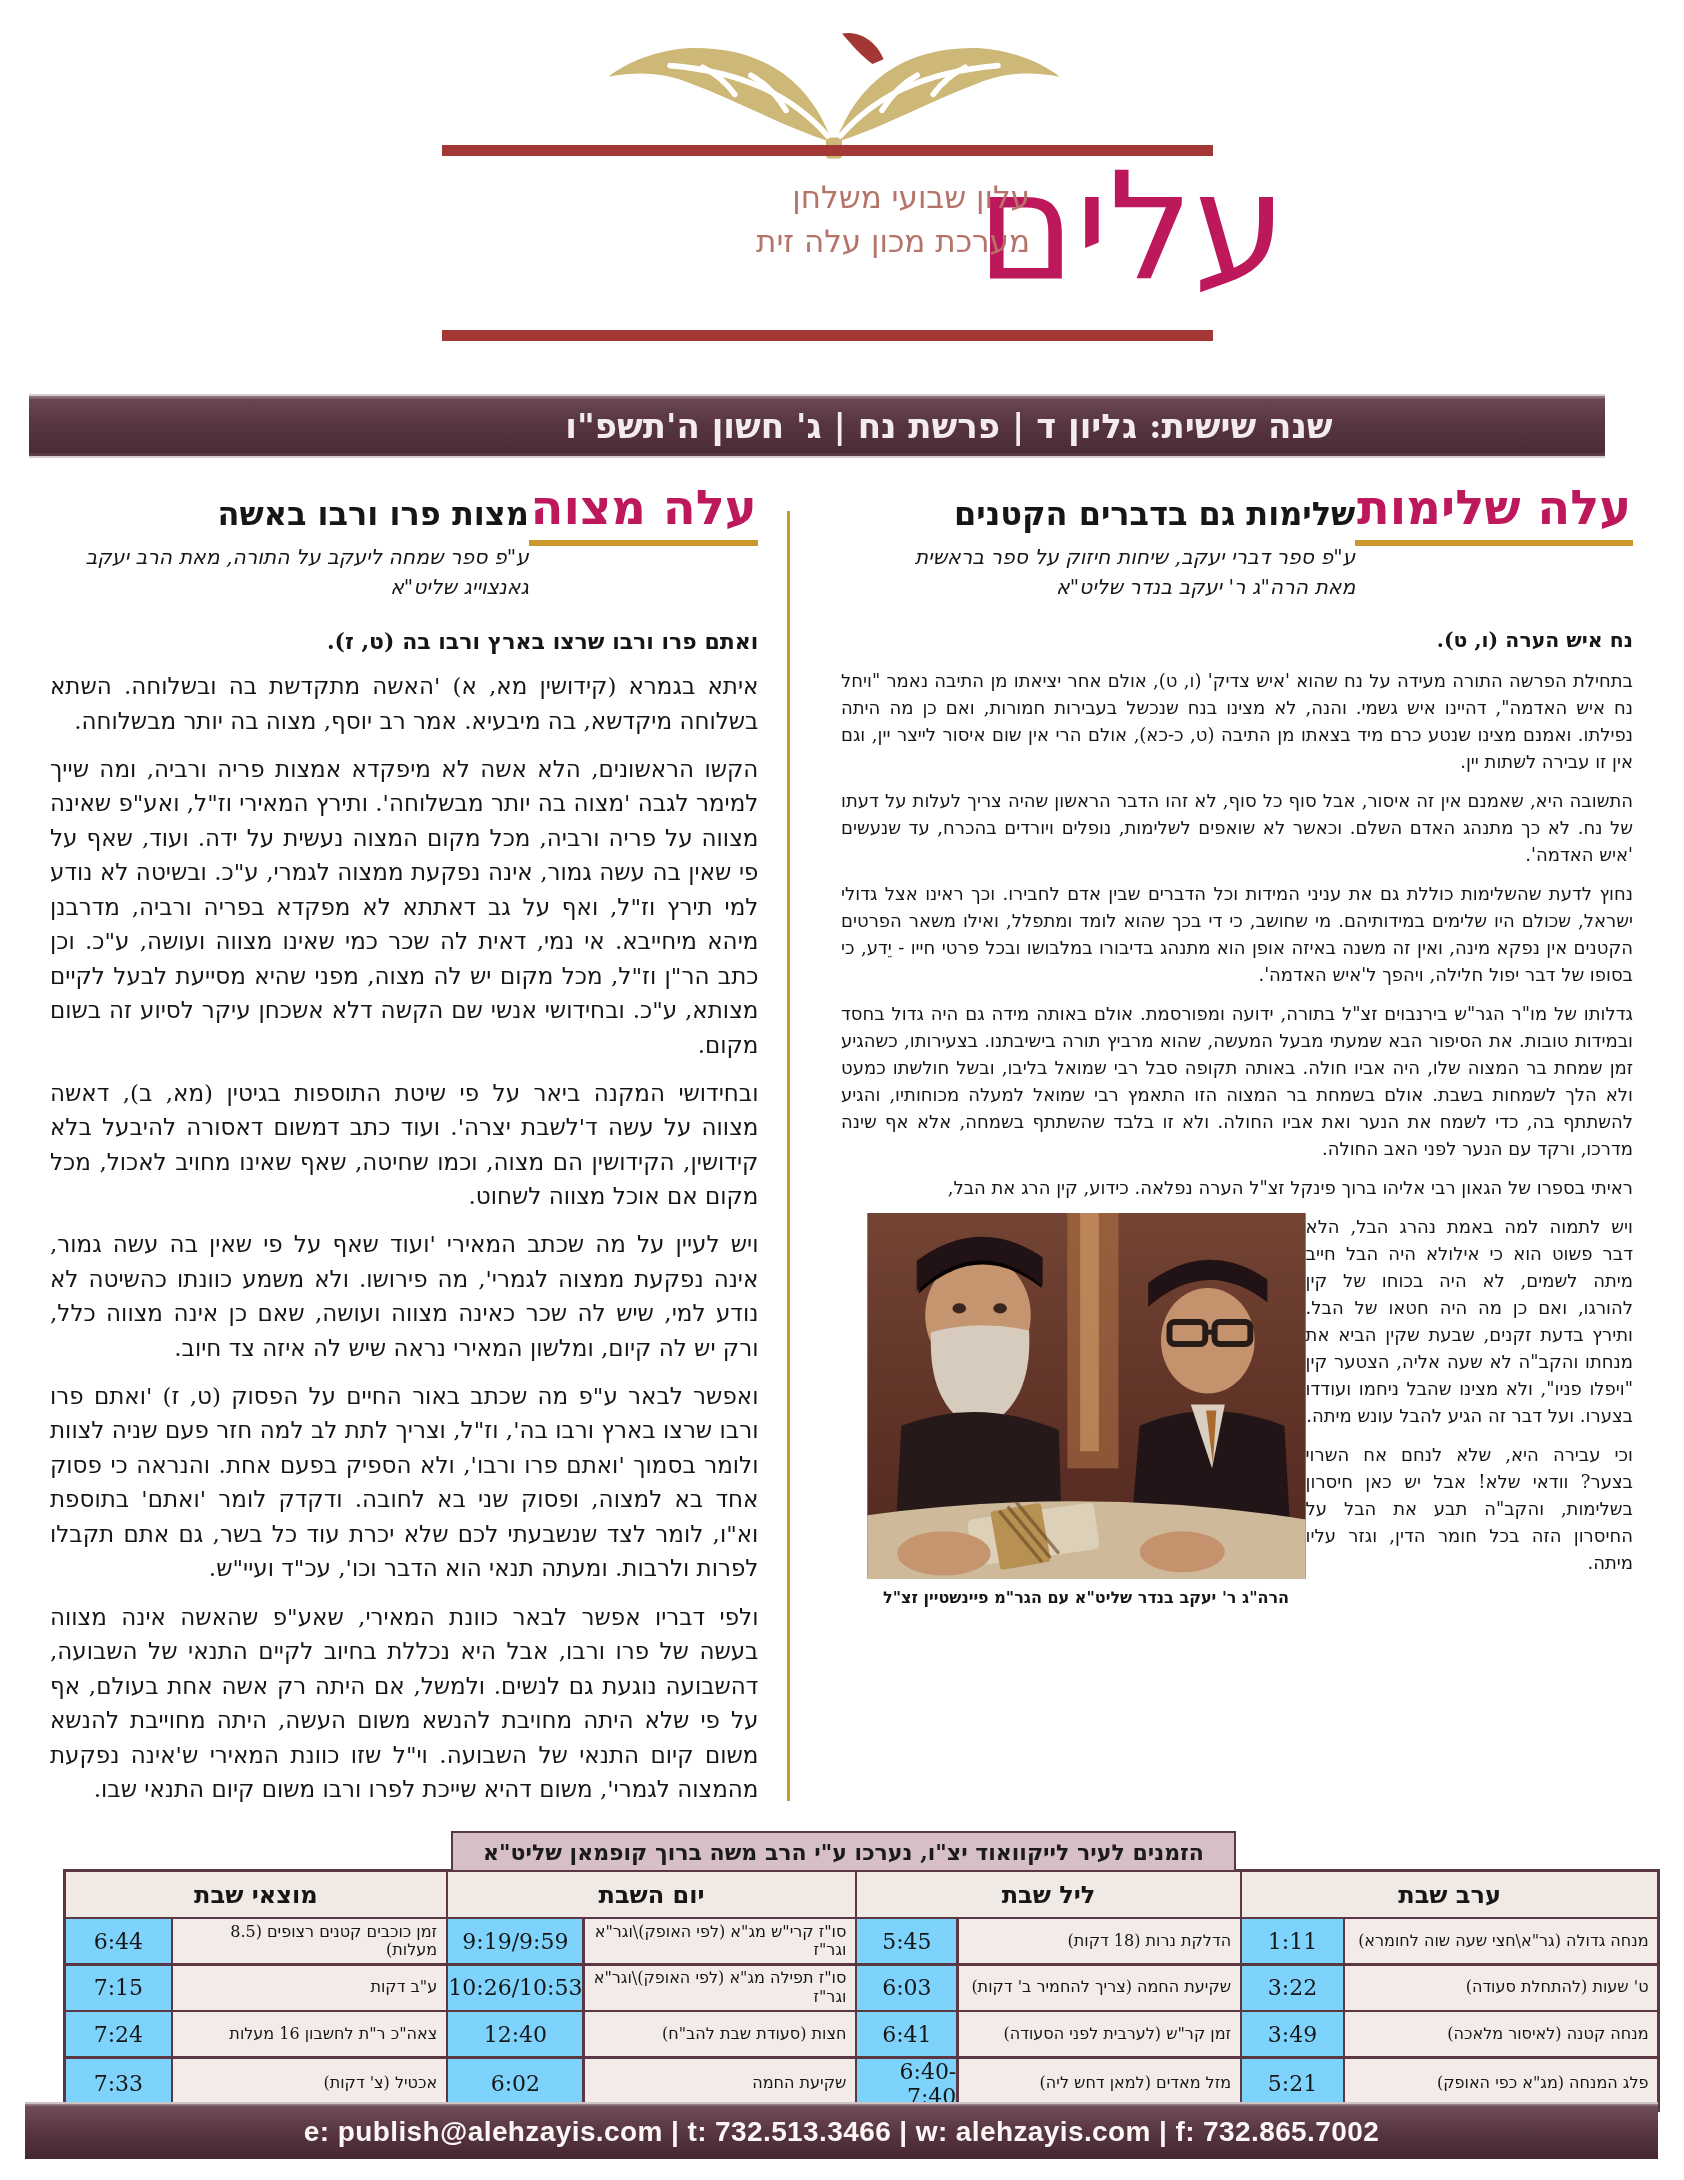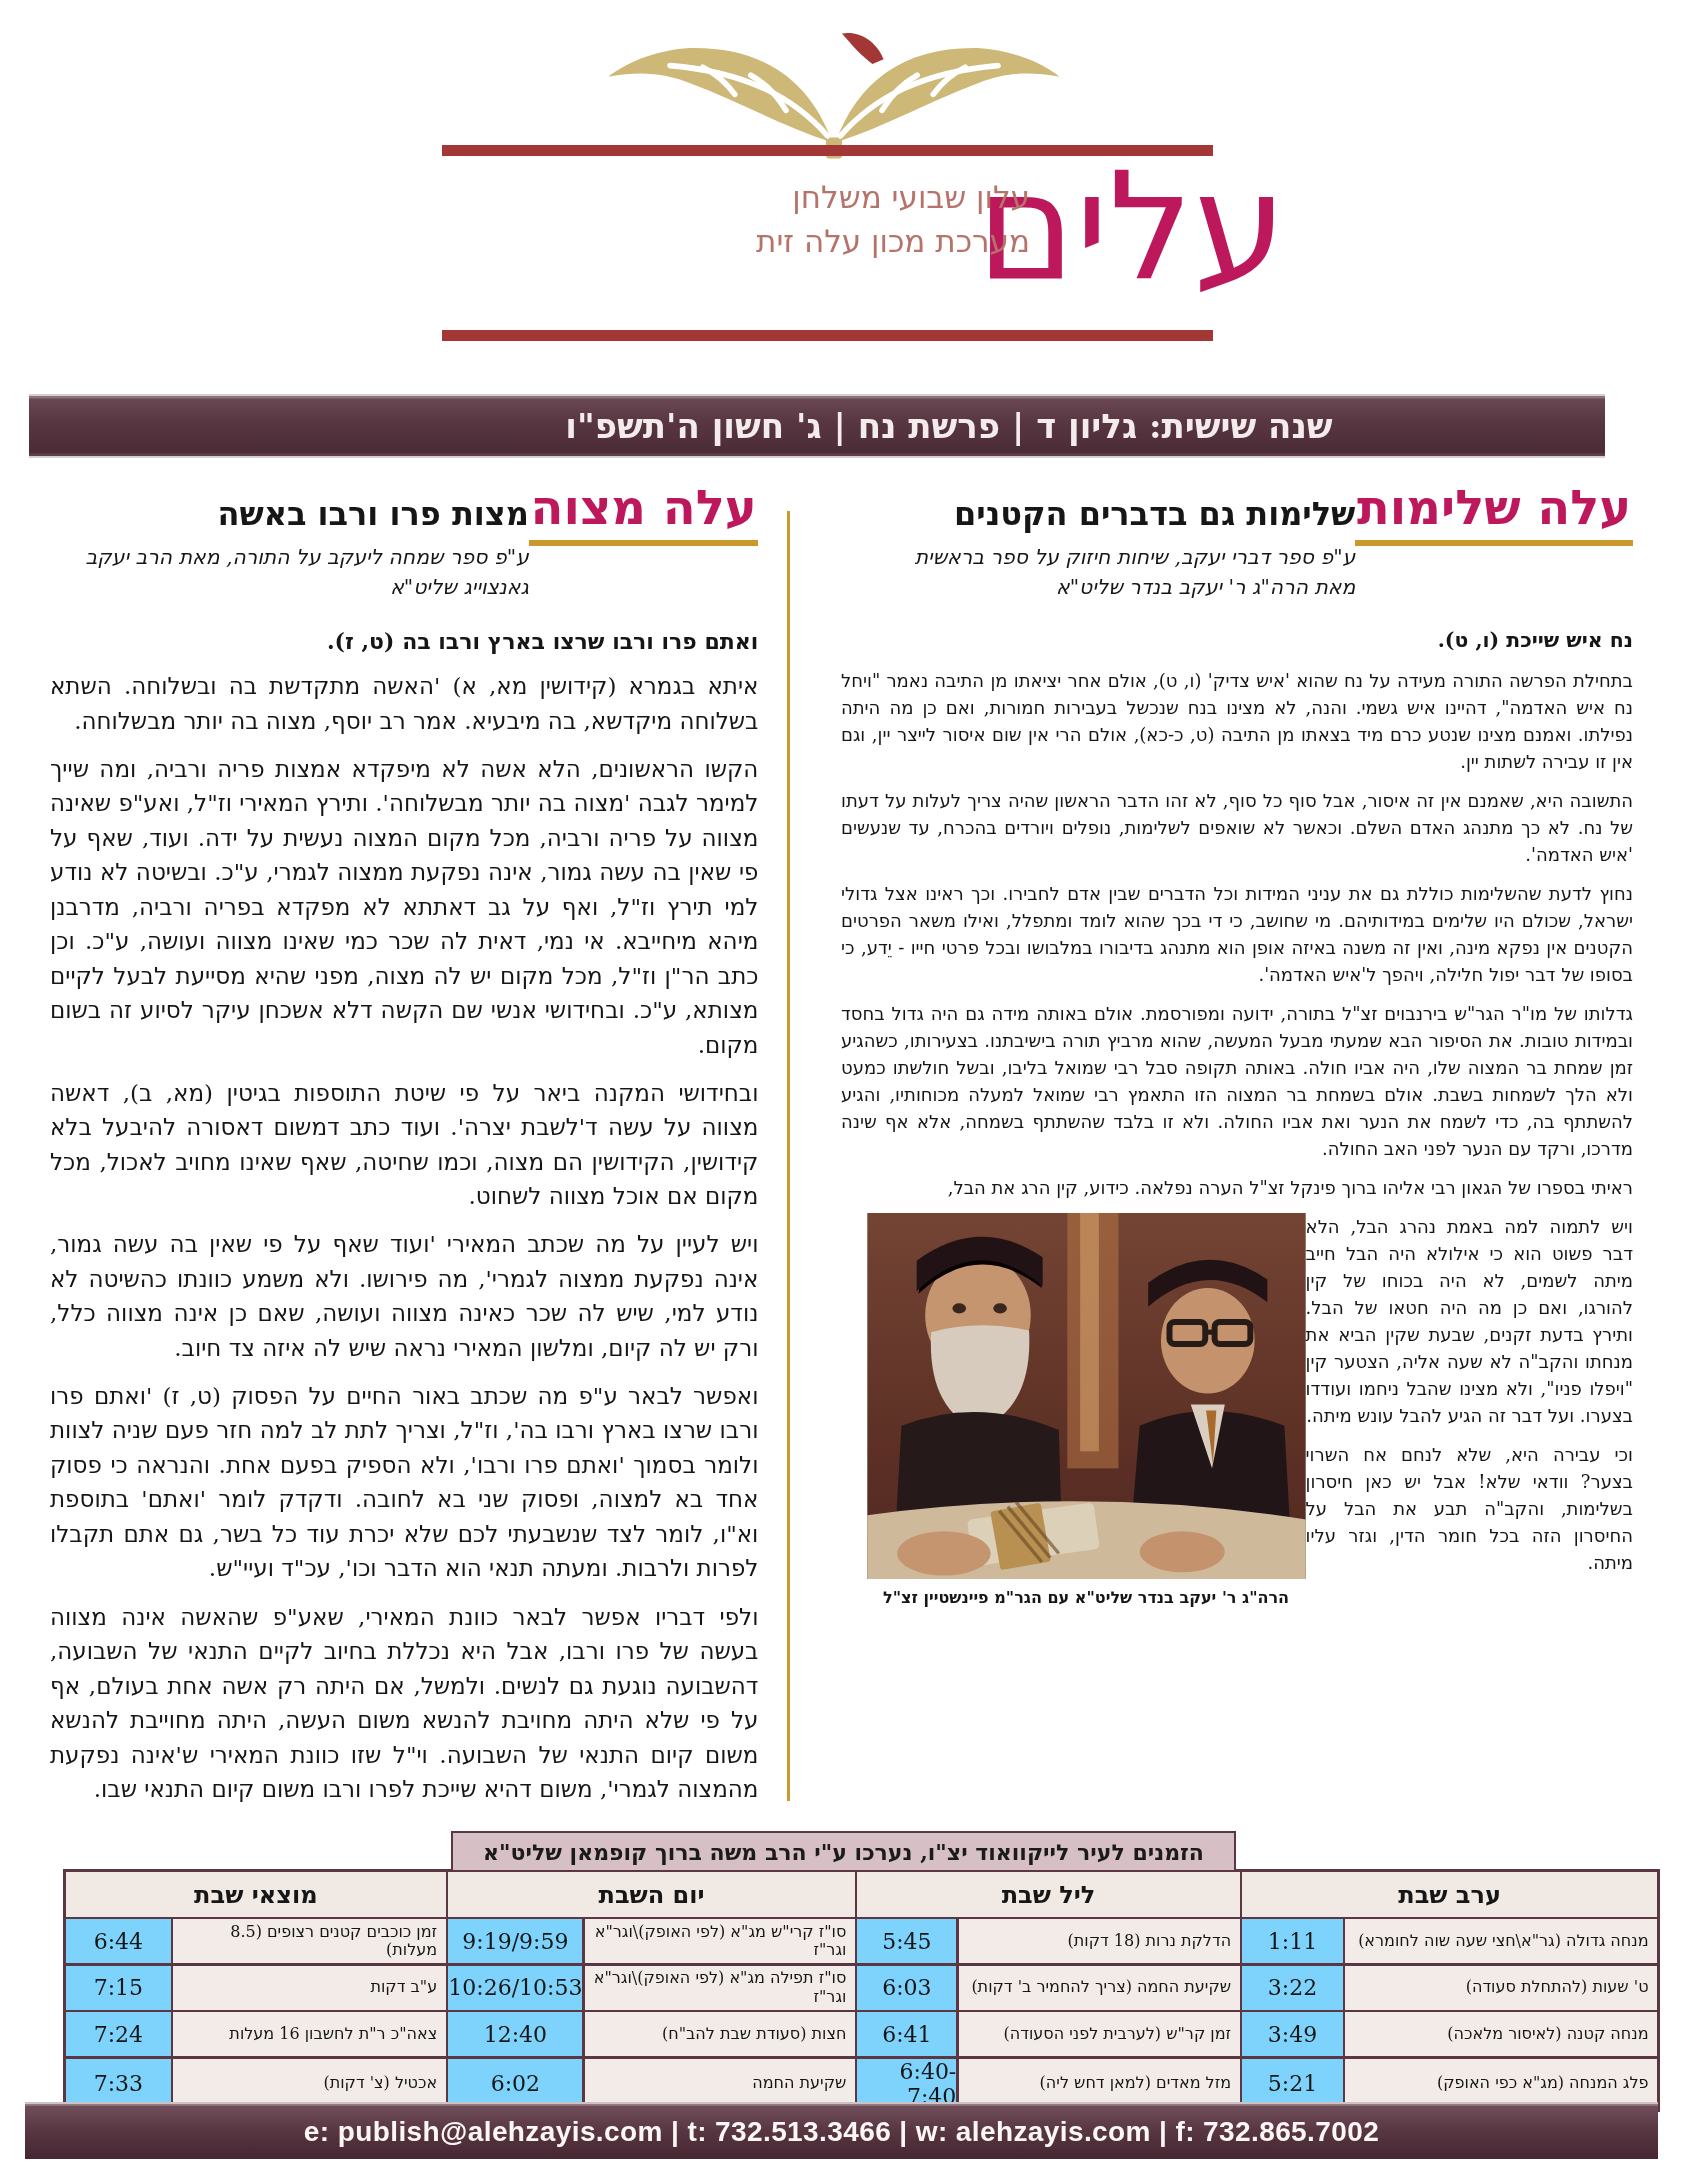--- a/index.html
+++ b/index.html
@@ -111,21 +111,21 @@
       <div class="col-head">
         <div class="emblem">
           <span class="emblem-word">עלה שלימות</span>
         </div>
         <div class="head-text">
           <div class="col-title">שלימות גם בדברים הקטנים</div>
           <div class="col-sub">ע"פ ספר דברי יעקב, שיחות חיזוק על ספר בראשית
 מאת הרה"ג ר' יעקב בנדר שליט"א</div>
         </div>
       </div>
-      <div class="verse">נח איש שייכת (ו, ט).</div>
+      <div class="verse">נח איש הערה (ו, ט).</div>
       <p class="body">בתחילת הפרשה התורה מעידה על נח שהוא 'איש צדיק' (ו, ט), אולם אחר יציאתו מן התיבה נאמר "ויחל נח איש האדמה", דהיינו איש גשמי. והנה, לא מצינו בנח שנכשל בעבירות חמורות, ואם כן מה היתה נפילתו. ואמנם מצינו שנטע כרם מיד בצאתו מן התיבה (ט, כ-כא), אולם הרי אין שום איסור לייצר יין, וגם אין זו עבירה לשתות יין.</p>
       <p class="body">התשובה היא, שאמנם אין זה איסור, אבל סוף כל סוף, לא זהו הדבר הראשון שהיה צריך לעלות על דעתו של נח. לא כך מתנהג האדם השלם. וכאשר לא שואפים לשלימות, נופלים ויורדים בהכרח, עד שנעשים 'איש האדמה'.</p>
       <p class="body">נחוץ לדעת שהשלימות כוללת גם את עניני המידות וכל הדברים שבין אדם לחבירו. וכך ראינו אצל גדולי ישראל, שכולם היו שלימים במידותיהם. מי שחושב, כי די בכך שהוא לומד ומתפלל, ואילו משאר הפרטים הקטנים אין נפקא מינה, ואין זה משנה באיזה אופן הוא מתנהג בדיבורו במלבושו ובכל פרטי חייו - יֵדע, כי בסופו של דבר יפול חלילה, ויהפך ל'איש האדמה'.</p>
       <p class="body">גדלותו של מו"ר הגר"ש בירנבוים זצ"ל בתורה, ידועה ומפורסמת. אולם באותה מידה גם היה גדול בחסד ובמידות טובות. את הסיפור הבא שמעתי מבעל המעשה, שהוא מרביץ תורה בישיבתנו. בצעירותו, כשהגיע זמן שמחת בר המצוה שלו, היה אביו חולה. באותה תקופה סבל רבי שמואל בליבו, ובשל חולשתו כמעט ולא הלך לשמחות בשבת. אולם בשמחת בר המצוה הזו התאמץ רבי שמואל למעלה מכוחותיו, והגיע להשתתף בה, כדי לשמח את הנער ואת אביו החולה. ולא זו בלבד שהשתתף בשמחה, אלא אף שינה מדרכו, ורקד עם הנער לפני האב החולה.</p>
       <p class="body">ראיתי בספרו של הגאון רבי אליהו ברוך פינקל זצ"ל הערה נפלאה. כידוע, קין הרג את הבל,</p>
       <figure class="photo-float" style="margin:0 0 5.1px 0;margin-left:25.6px;float:left;">
         <svg class="photo-frame" viewBox="0 0 515 430" aria-hidden="true">
           <defs>
             <linearGradient id="bgph" x1="0" y1="0" x2="0" y2="1">
               <stop offset="0" stop-color="#7c4b39"></stop>

